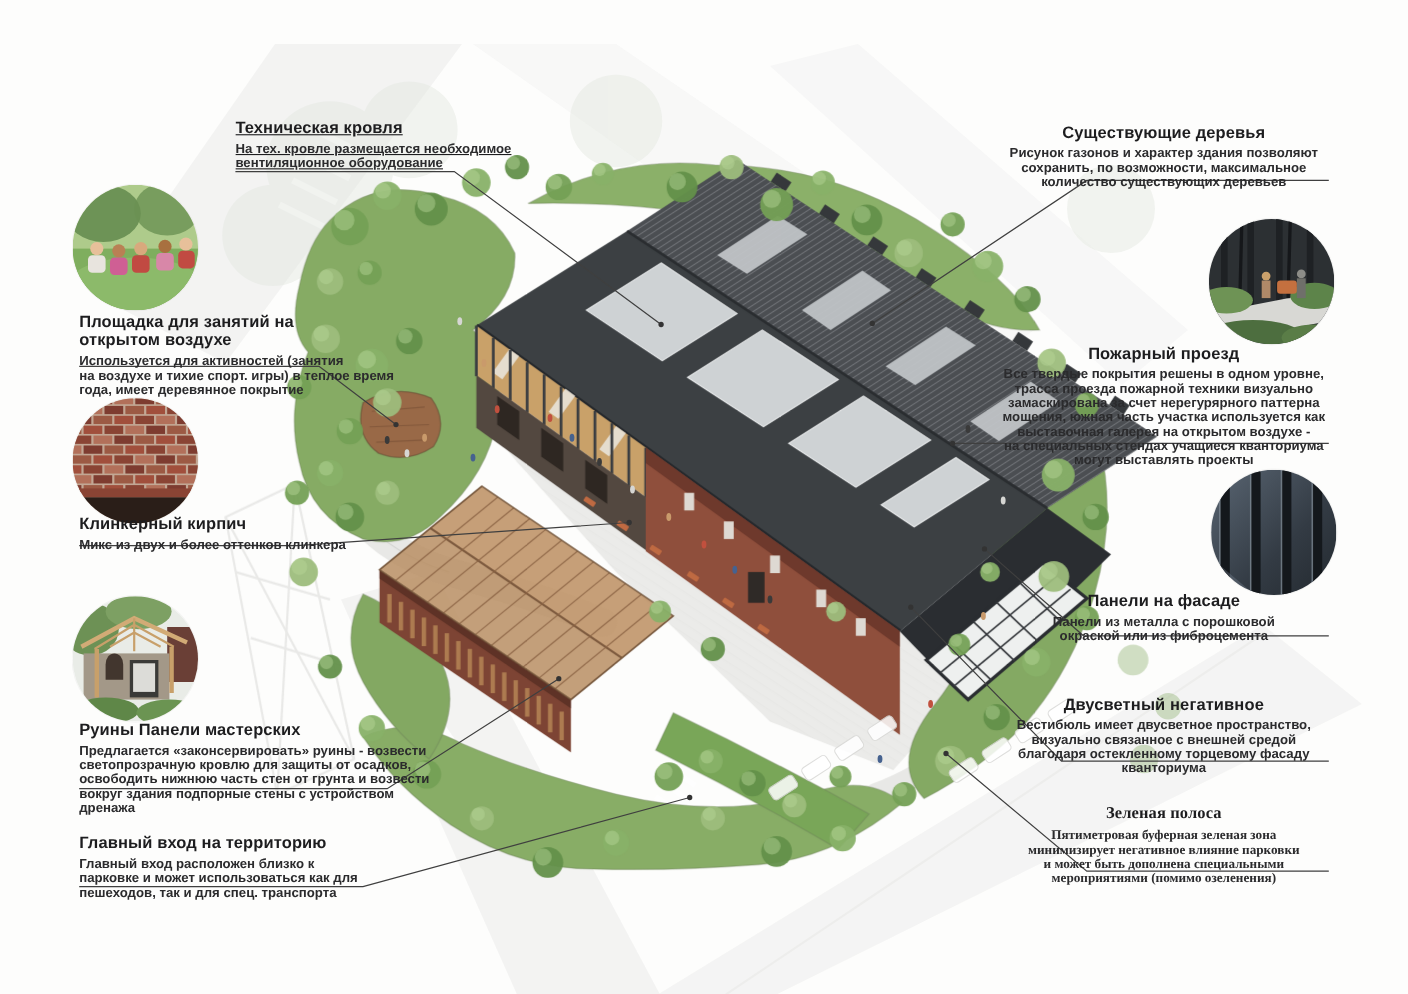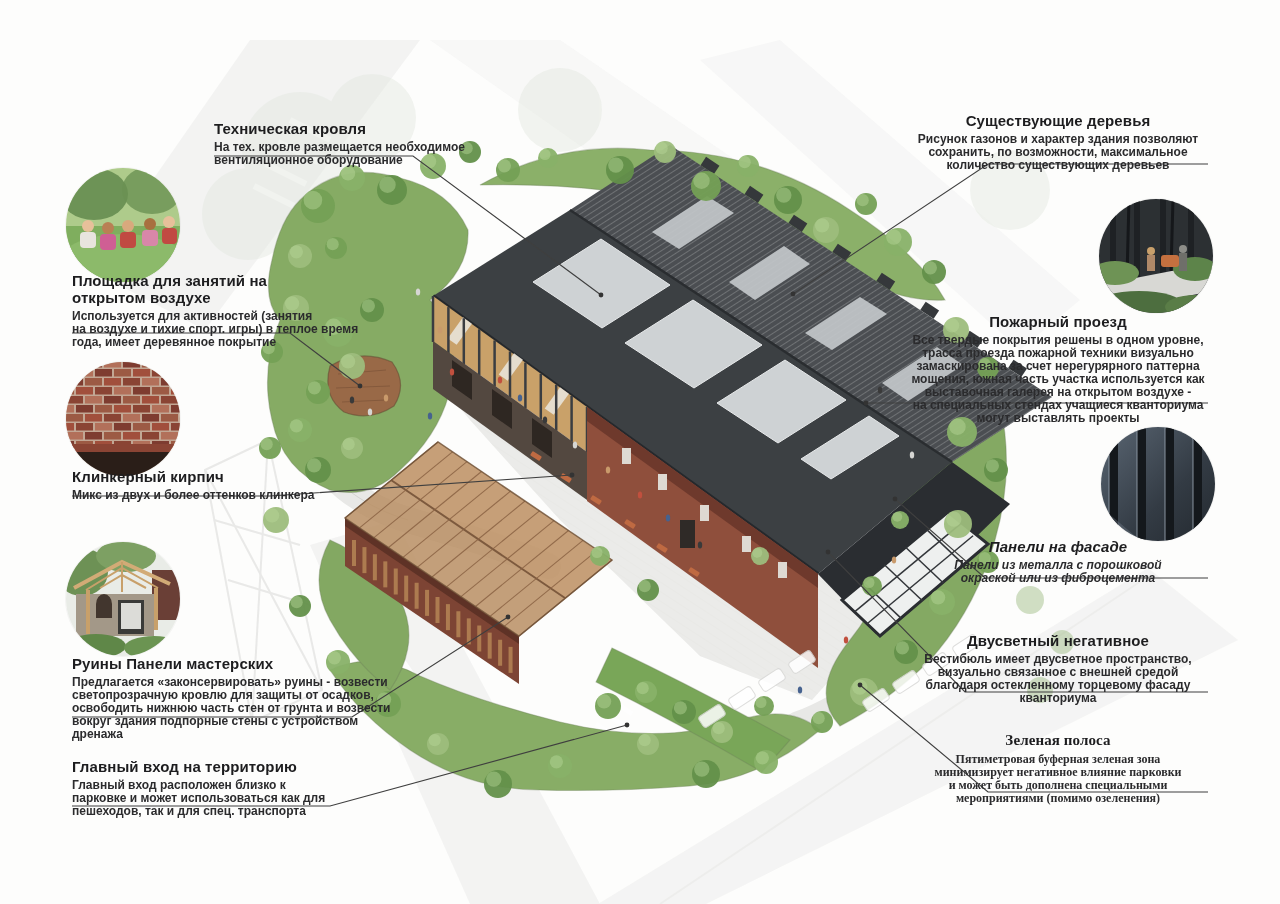--- a/index.html
+++ b/index.html
@@ -583,34 +583,34 @@
     <g stroke="#8b97a3" stroke-width="1.4" opacity="0.7">
       <line x1="8" y1="0" x2="8" y2="114"></line>
           <line x1="36" y1="0" x2="36" y2="114"></line>
       <line x1="64" y1="0" x2="64" y2="114"></line>
           <line x1="92" y1="0" x2="92" y2="114"></line>
     </g>
     <polygon points="0,80 40,114 0,114" fill="#7a8794" opacity="0.35"></polygon>
   </svg>
 </div>
 
-<div class="ann" style="left:214px;top:120px;width:260px;">
+<div class="ann" style="left:214px;top:108px;width:260px;text-decoration:underline;">
   <h3>Техническая кровля</h3>
   <p>На тех. кровле размещается необходимое
 вентиляционное оборудование</p>
 </div>
 
 <div class="ann right-col" style="right:72px;top:112px;width:300px;">
   <h3>Существующие деревья</h3>
   <p>Рисунок газонов и характер здания позволяют
 сохранить, по возможности, максимальное
 количество существующих деревьев</p>
 </div>
 
-<div class="ann" style="left:72px;top:272px;width:320px;">
+<div class="ann" style="left:72px;top:284px;width:320px;">
   <h3>Площадка для занятий на
 открытом воздухе</h3>
   <p>Используется для активностей (занятия
 на воздухе и тихие спорт. игры) в теплое время
 года, имеет деревянное покрытие</p>
 </div>
 
 <div class="ann" style="left:72px;top:468px;width:320px;">
   <h3>Клинкерный кирпич</h3>
   <p>Микс из двух и более оттенков клинкера</p>
@@ -635,21 +635,21 @@
 могут выставлять проекты</p>
 </div>
 
 <div class="ann" style="left:72px;top:758px;width:320px;">
   <h3>Главный вход на территорию</h3>
   <p>Главный вход расположен близко к
 парковке и может использоваться как для
 пешеходов, так и для спец. транспорта</p>
 </div>
 
-<div class="ann right-col" style="right:72px;top:538px;width:300px;font-style:italic;">
+<div class="ann right-col" style="right:72px;top:538px;width:300px;">
   <h3>Панели на фасаде</h3>
   <p>Панели из металла с порошковой
 окраской или из фиброцемента</p>
 </div>
 
 <div class="ann right-col" style="right:72px;top:632px;width:300px;">
   <h3>Двусветный негативное</h3>
   <p>Вестибюль имеет двусветное пространство,
 визуально связанное с внешней средой
 благодаря остекленному торцевому фасаду

